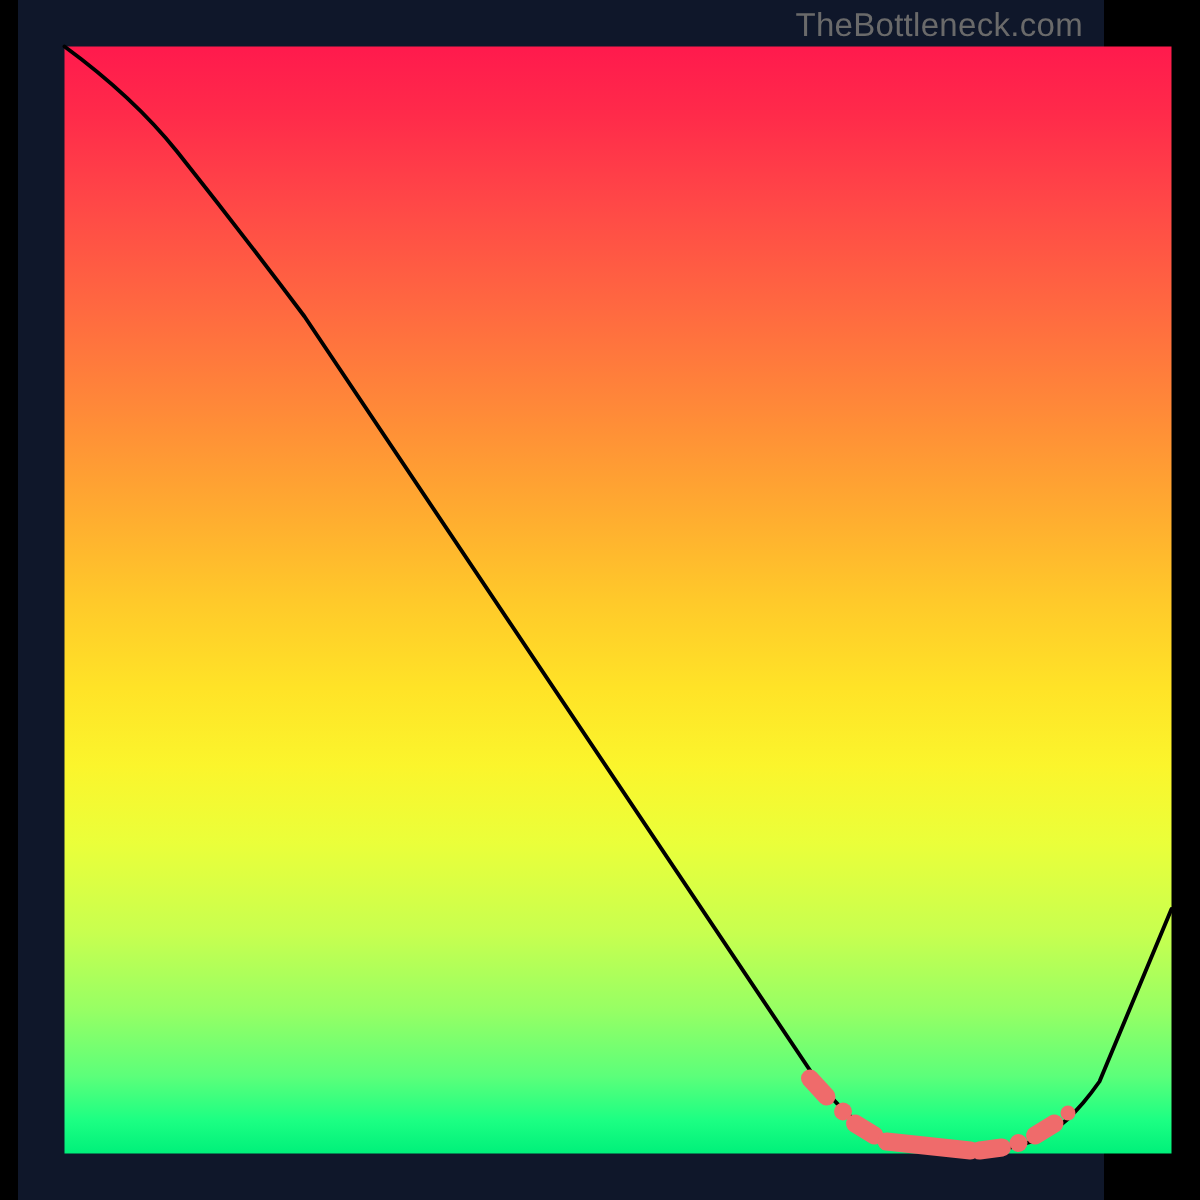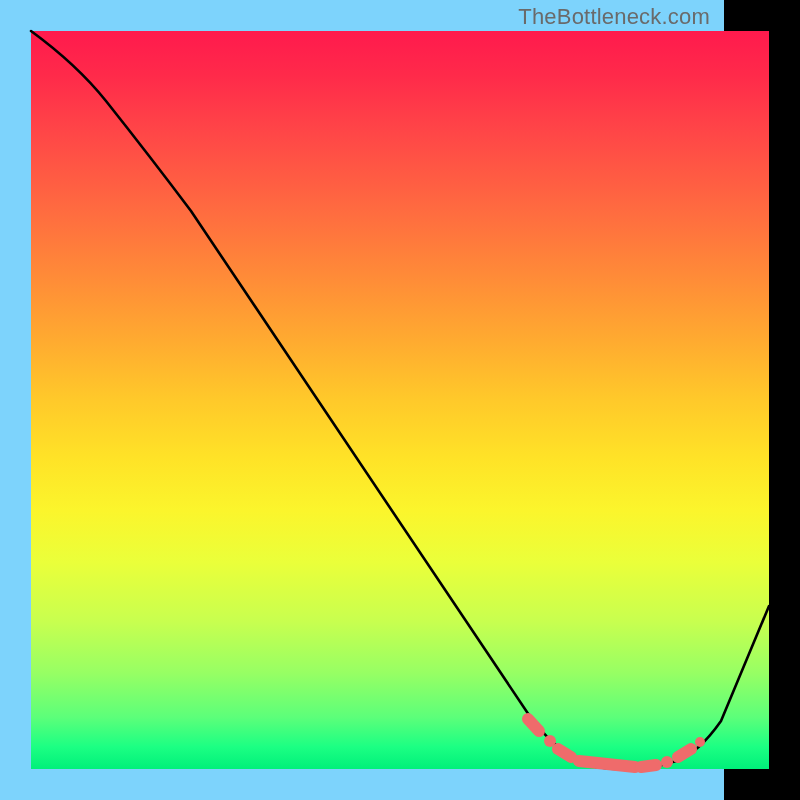--- a/index.html
+++ b/index.html
@@ -6,24 +6,24 @@
     margin: 0;
     padding: 0;
     width: 800px;
     height: 800px;
     background: #000;
     overflow: hidden;
     font-family: Arial, Helvetica, sans-serif;
   }
   .frame {
     position: absolute;
-    left: 0; top: 0;
+    left: 12px; top: 0;
     width: 724px;
     height: 800px;
-    background: #7dd3fc;
+    background: #0f172a;
   }
   .plot {
     position: absolute;
     left: 31px;
     top: 31px;
     width: 738px;
     height: 738px;
     
     background: linear-gradient(
       to bottom,

